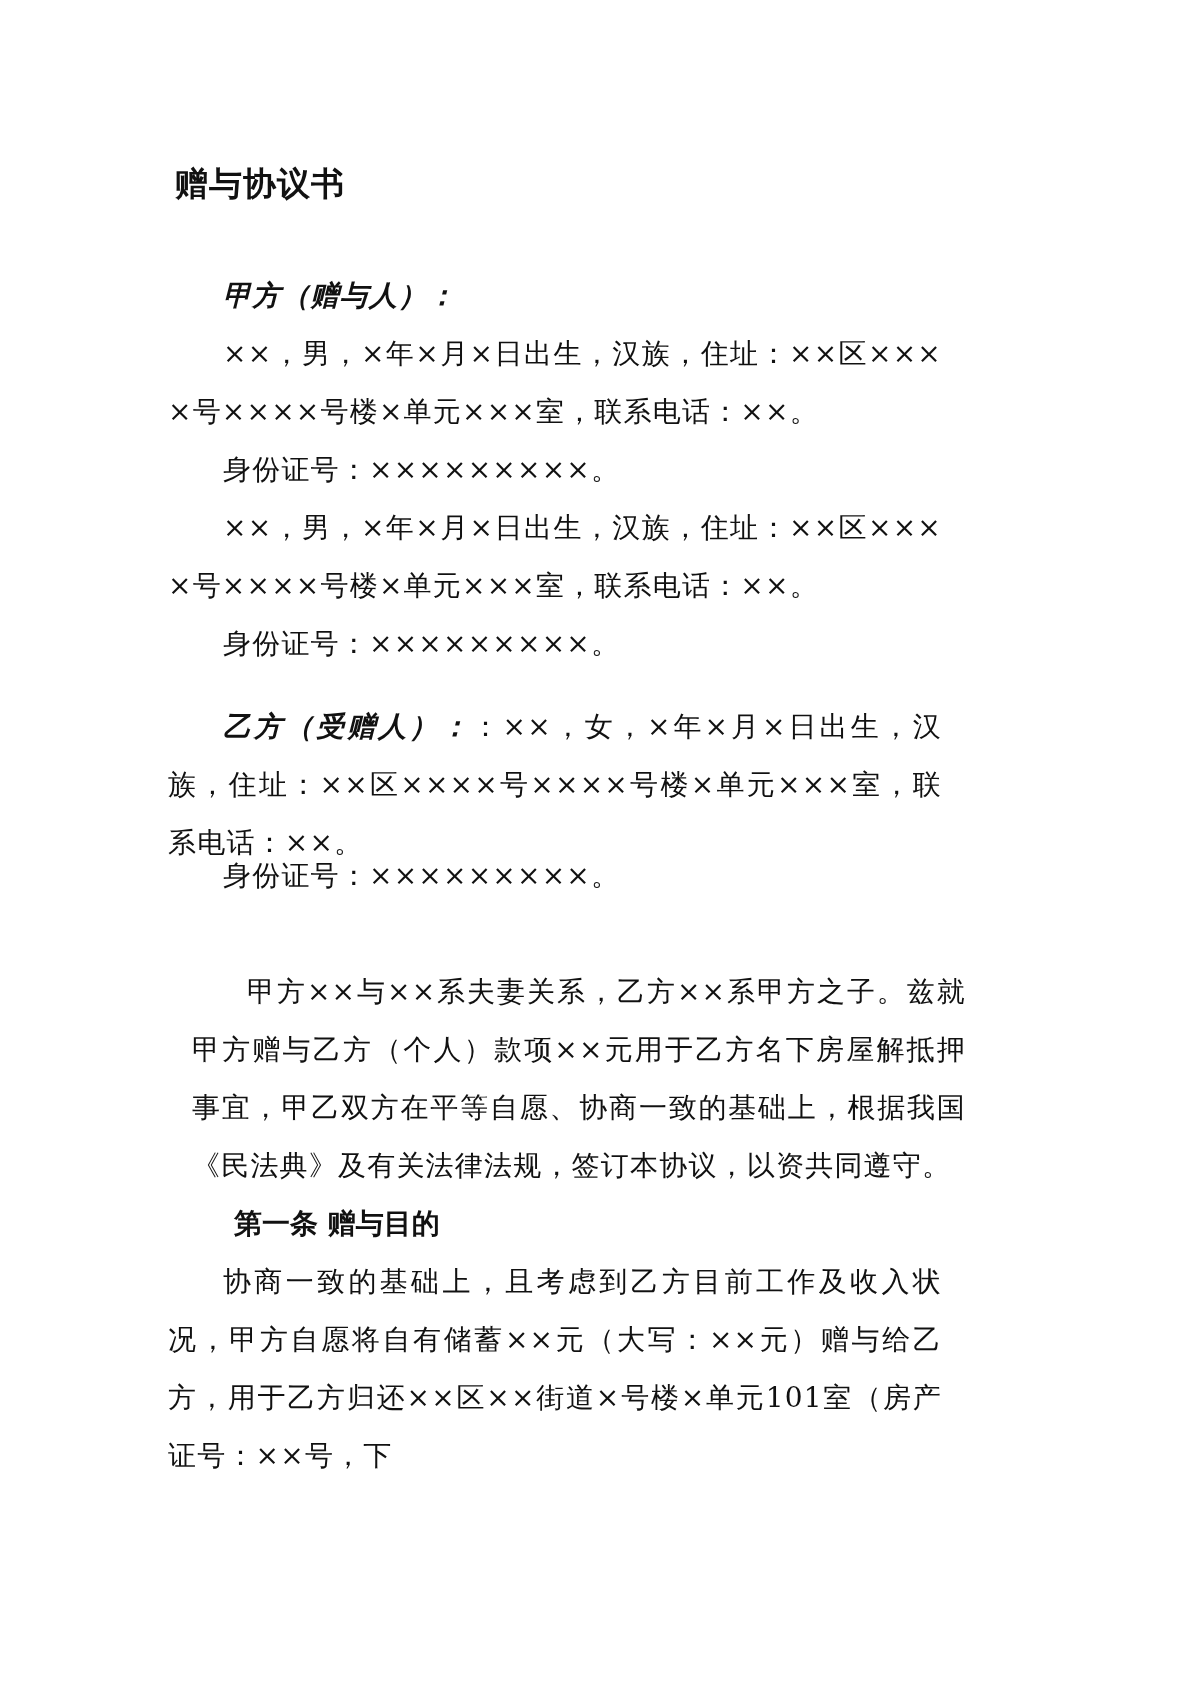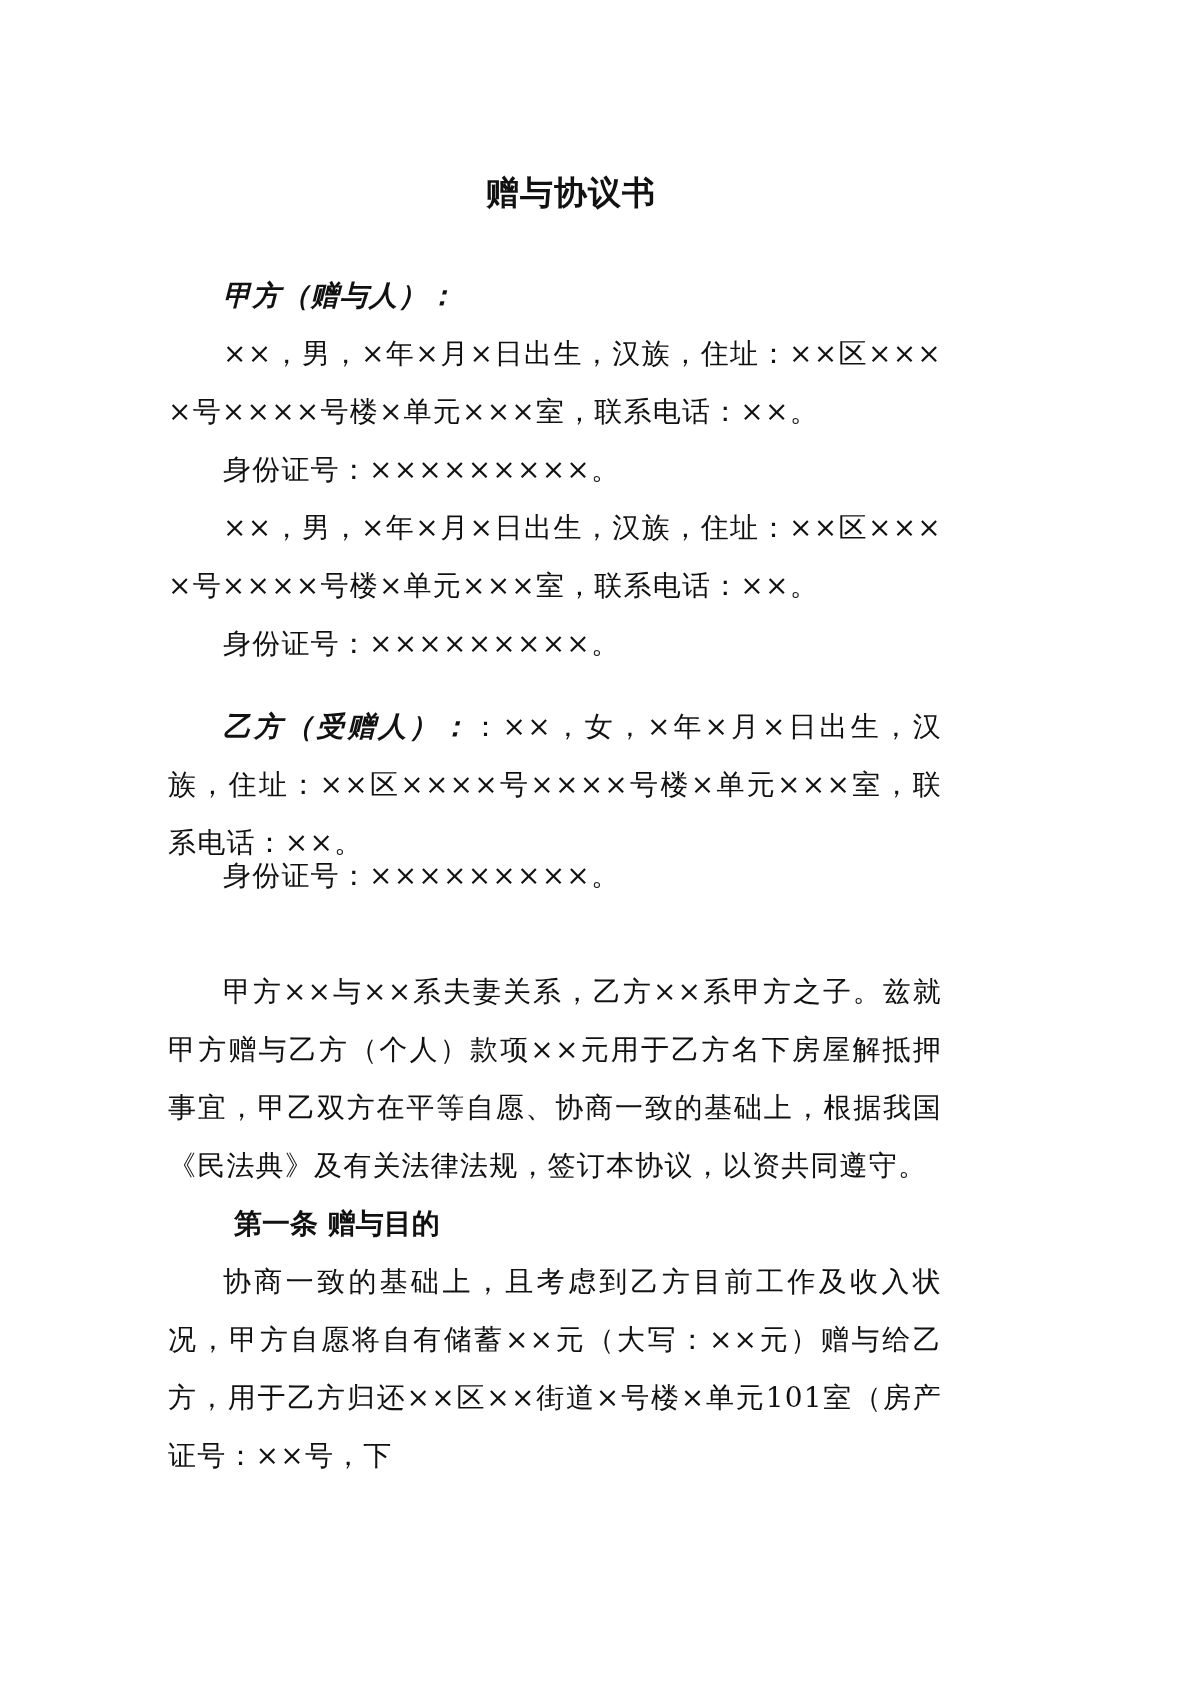--- a/index.html
+++ b/index.html
@@ -19,26 +19,26 @@
       position: absolute;
       left: 168px;
       top: 0;
       width: 774px;
     }
     .title {
       position: absolute;
       left: 0;
       width: 774px;
       top: 152px;
-      text-align: center;
+      text-align: left;
       font-weight: bold;
       font-size: 33px;
       line-height: 50px;
       letter-spacing: 1px;
-      margin: 16px;
+      margin: 7px;
     }
     .para {
       position: absolute;
       left: 0;
       width: 774px;
       margin: 0;
       font-size: 28px;
       line-height: 58px;
       text-align: justify;
       text-align-last: left;
@@ -71,19 +71,19 @@
   <p class="para indent" style="top:441px;">身份证号：×××××××××。</p>
 
   <p class="para indent" style="top:499px;">××，男，×年×月×日出生，汉族，住址：××区××××号××××号楼×单元×××室，联系电话：××。</p>
 
   <p class="para indent" style="top:615px;">身份证号：×××××××××。</p>
 
   <p class="para indent" style="top:698px;"><span class="bold">乙方（受赠人）：</span><span>：</span><span>××，女，×年×月×日出生，汉族，住址：××区××××号××××号楼×单元×××室，联系电话：××。</span></p>
 
   <p class="para indent" style="top:847px;">身份证号：×××××××××。</p>
 
-  <p class="para indent" style="top:963px;">甲方××与××系夫妻关系，乙方××系甲方之子。兹就甲方赠与乙方（个人）款项××元用于乙方名下房屋解抵押事宜，甲乙双方在平等自愿、协商一致的基础上，根据我国《民法典》及有关法律法规，签订本协议，以资共同遵守。</p>
+  <p class="para indent" style="top:963px;margin-left:24px;">甲方××与××系夫妻关系，乙方××系甲方之子。兹就甲方赠与乙方（个人）款项××元用于乙方名下房屋解抵押事宜，甲乙双方在平等自愿、协商一致的基础上，根据我国《民法典》及有关法律法规，签订本协议，以资共同遵守。</p>
 
   <p class="heading" style="top:1195px;">第一条  赠与目的</p>
 
   <p class="para indent" style="top:1253px;">协商一致的基础上，且考虑到乙方目前工作及收入状况，甲方自愿将自有储蓄××元（大写：××元）赠与给乙方，用于乙方归还××区××街道×号楼×单元101室（房产证号：××号，下</p>
 
 </div>
 
 </body></html>

